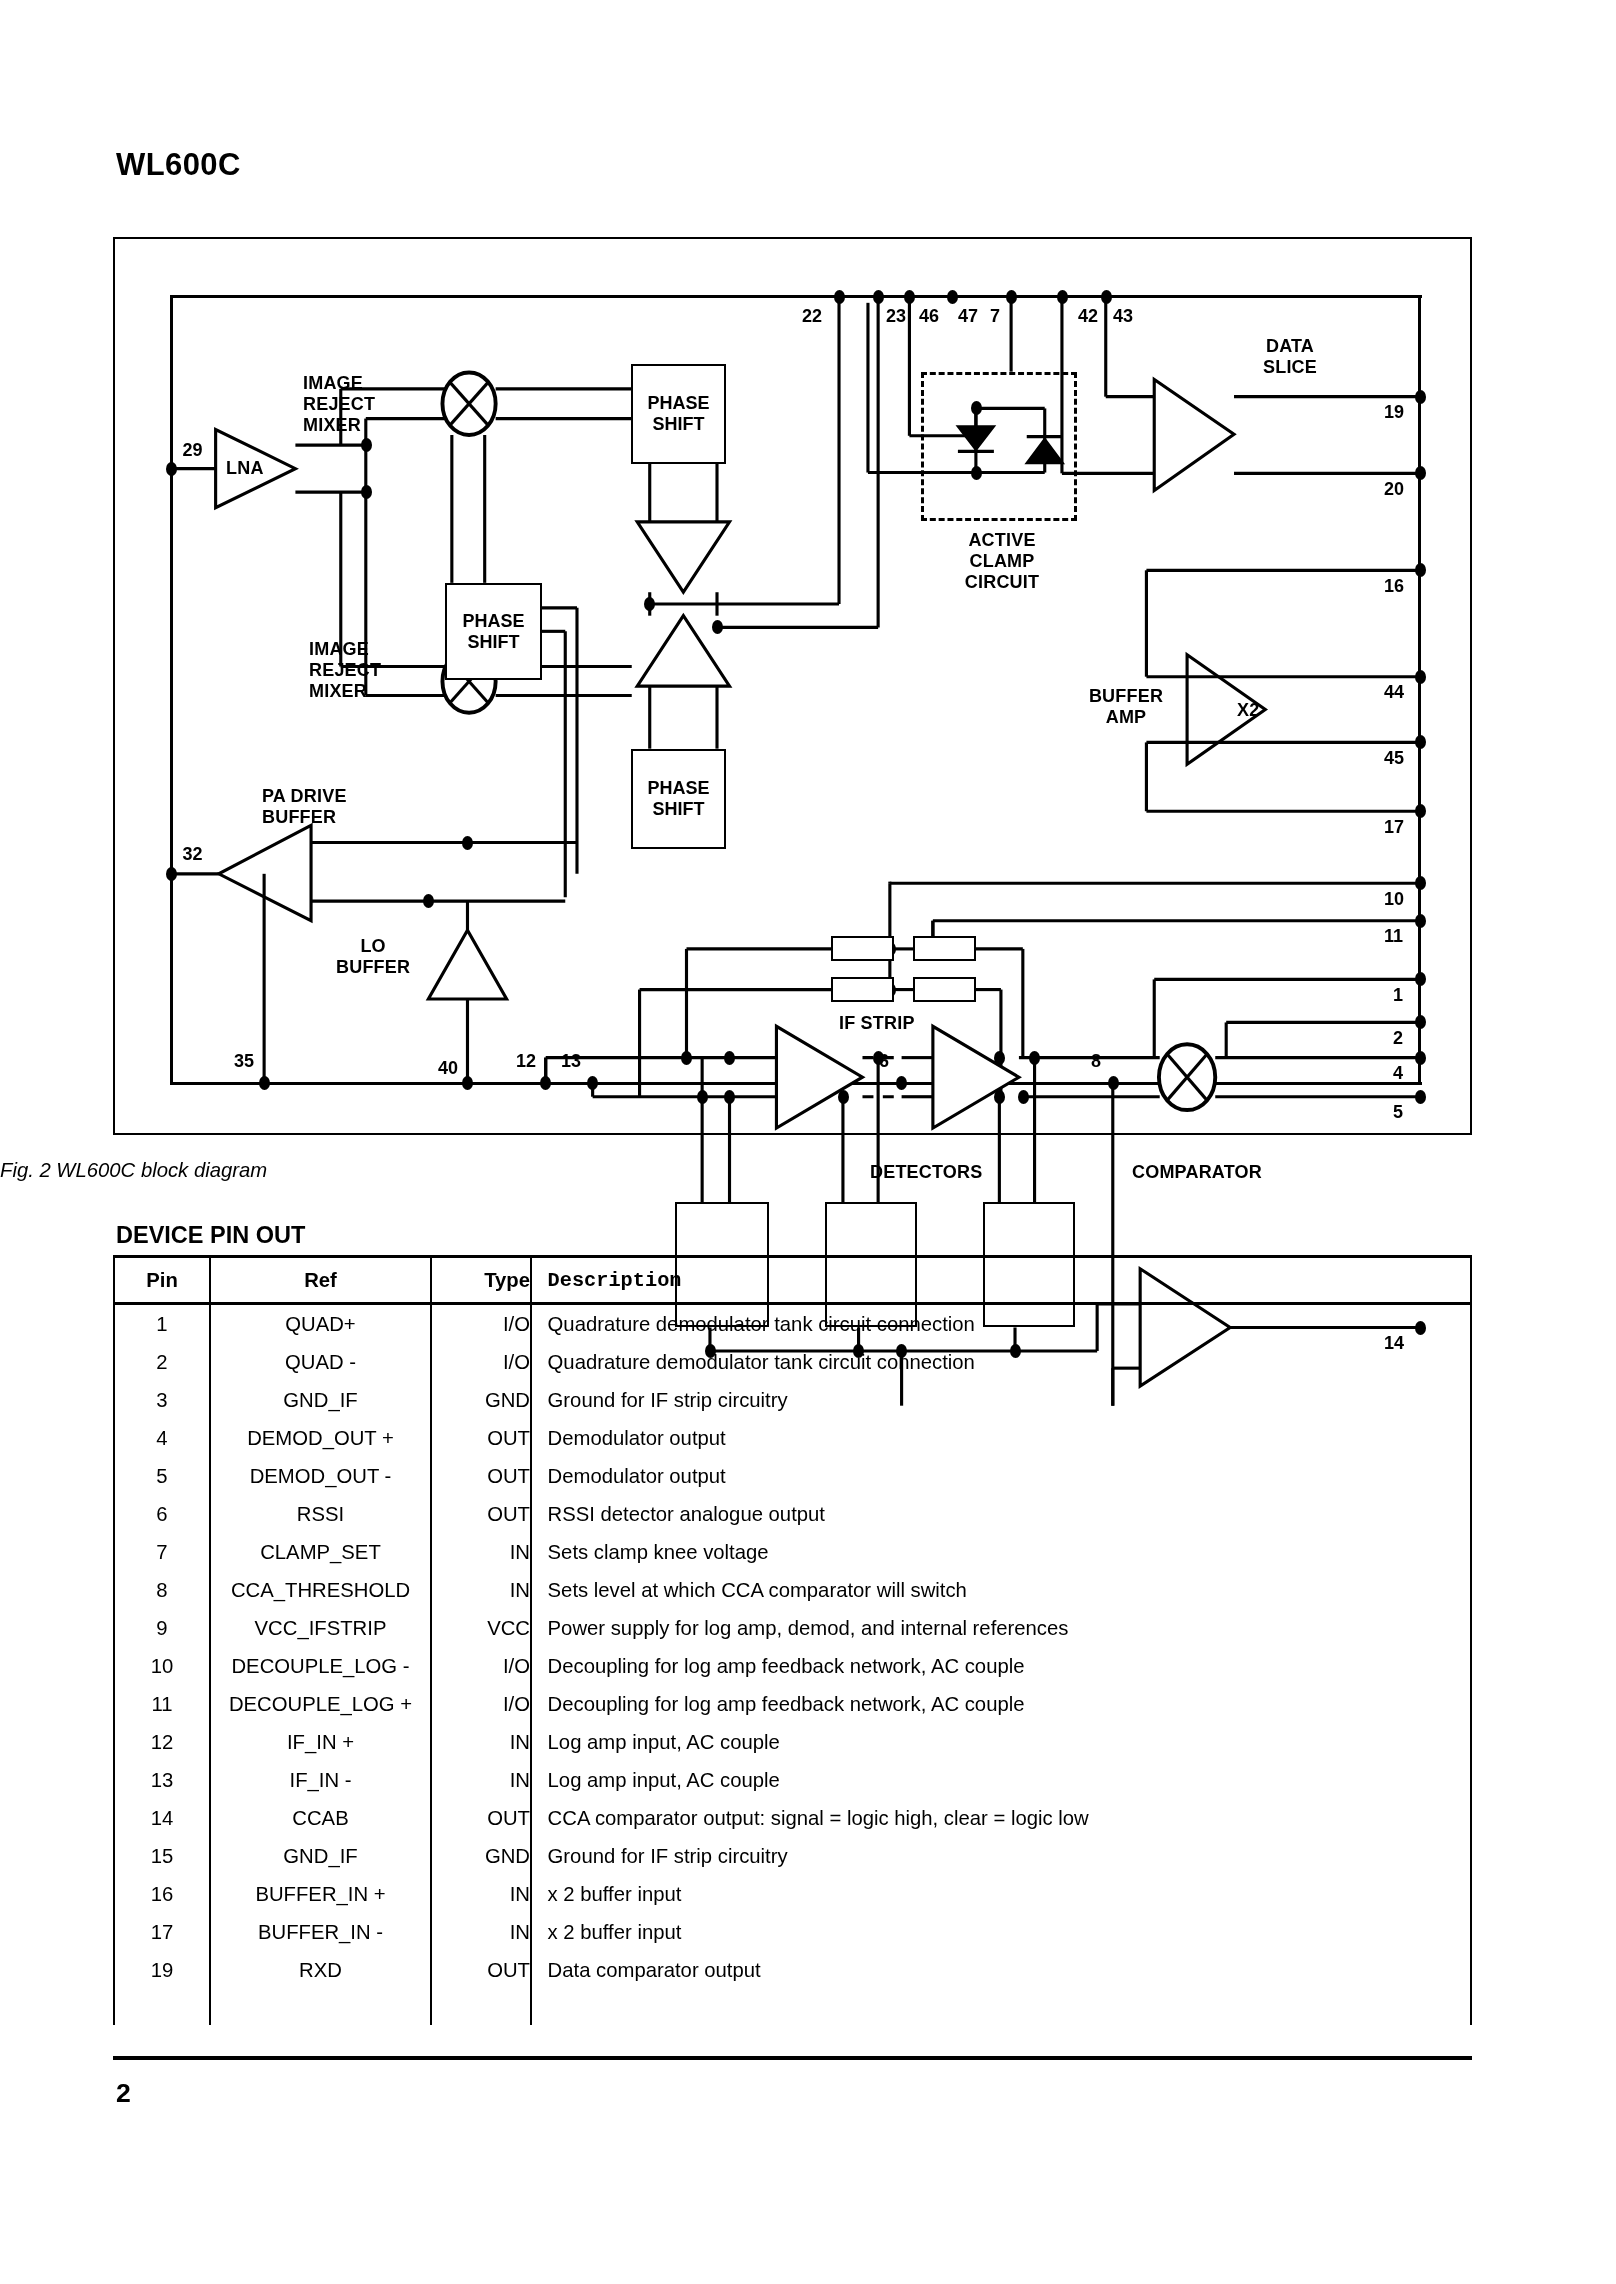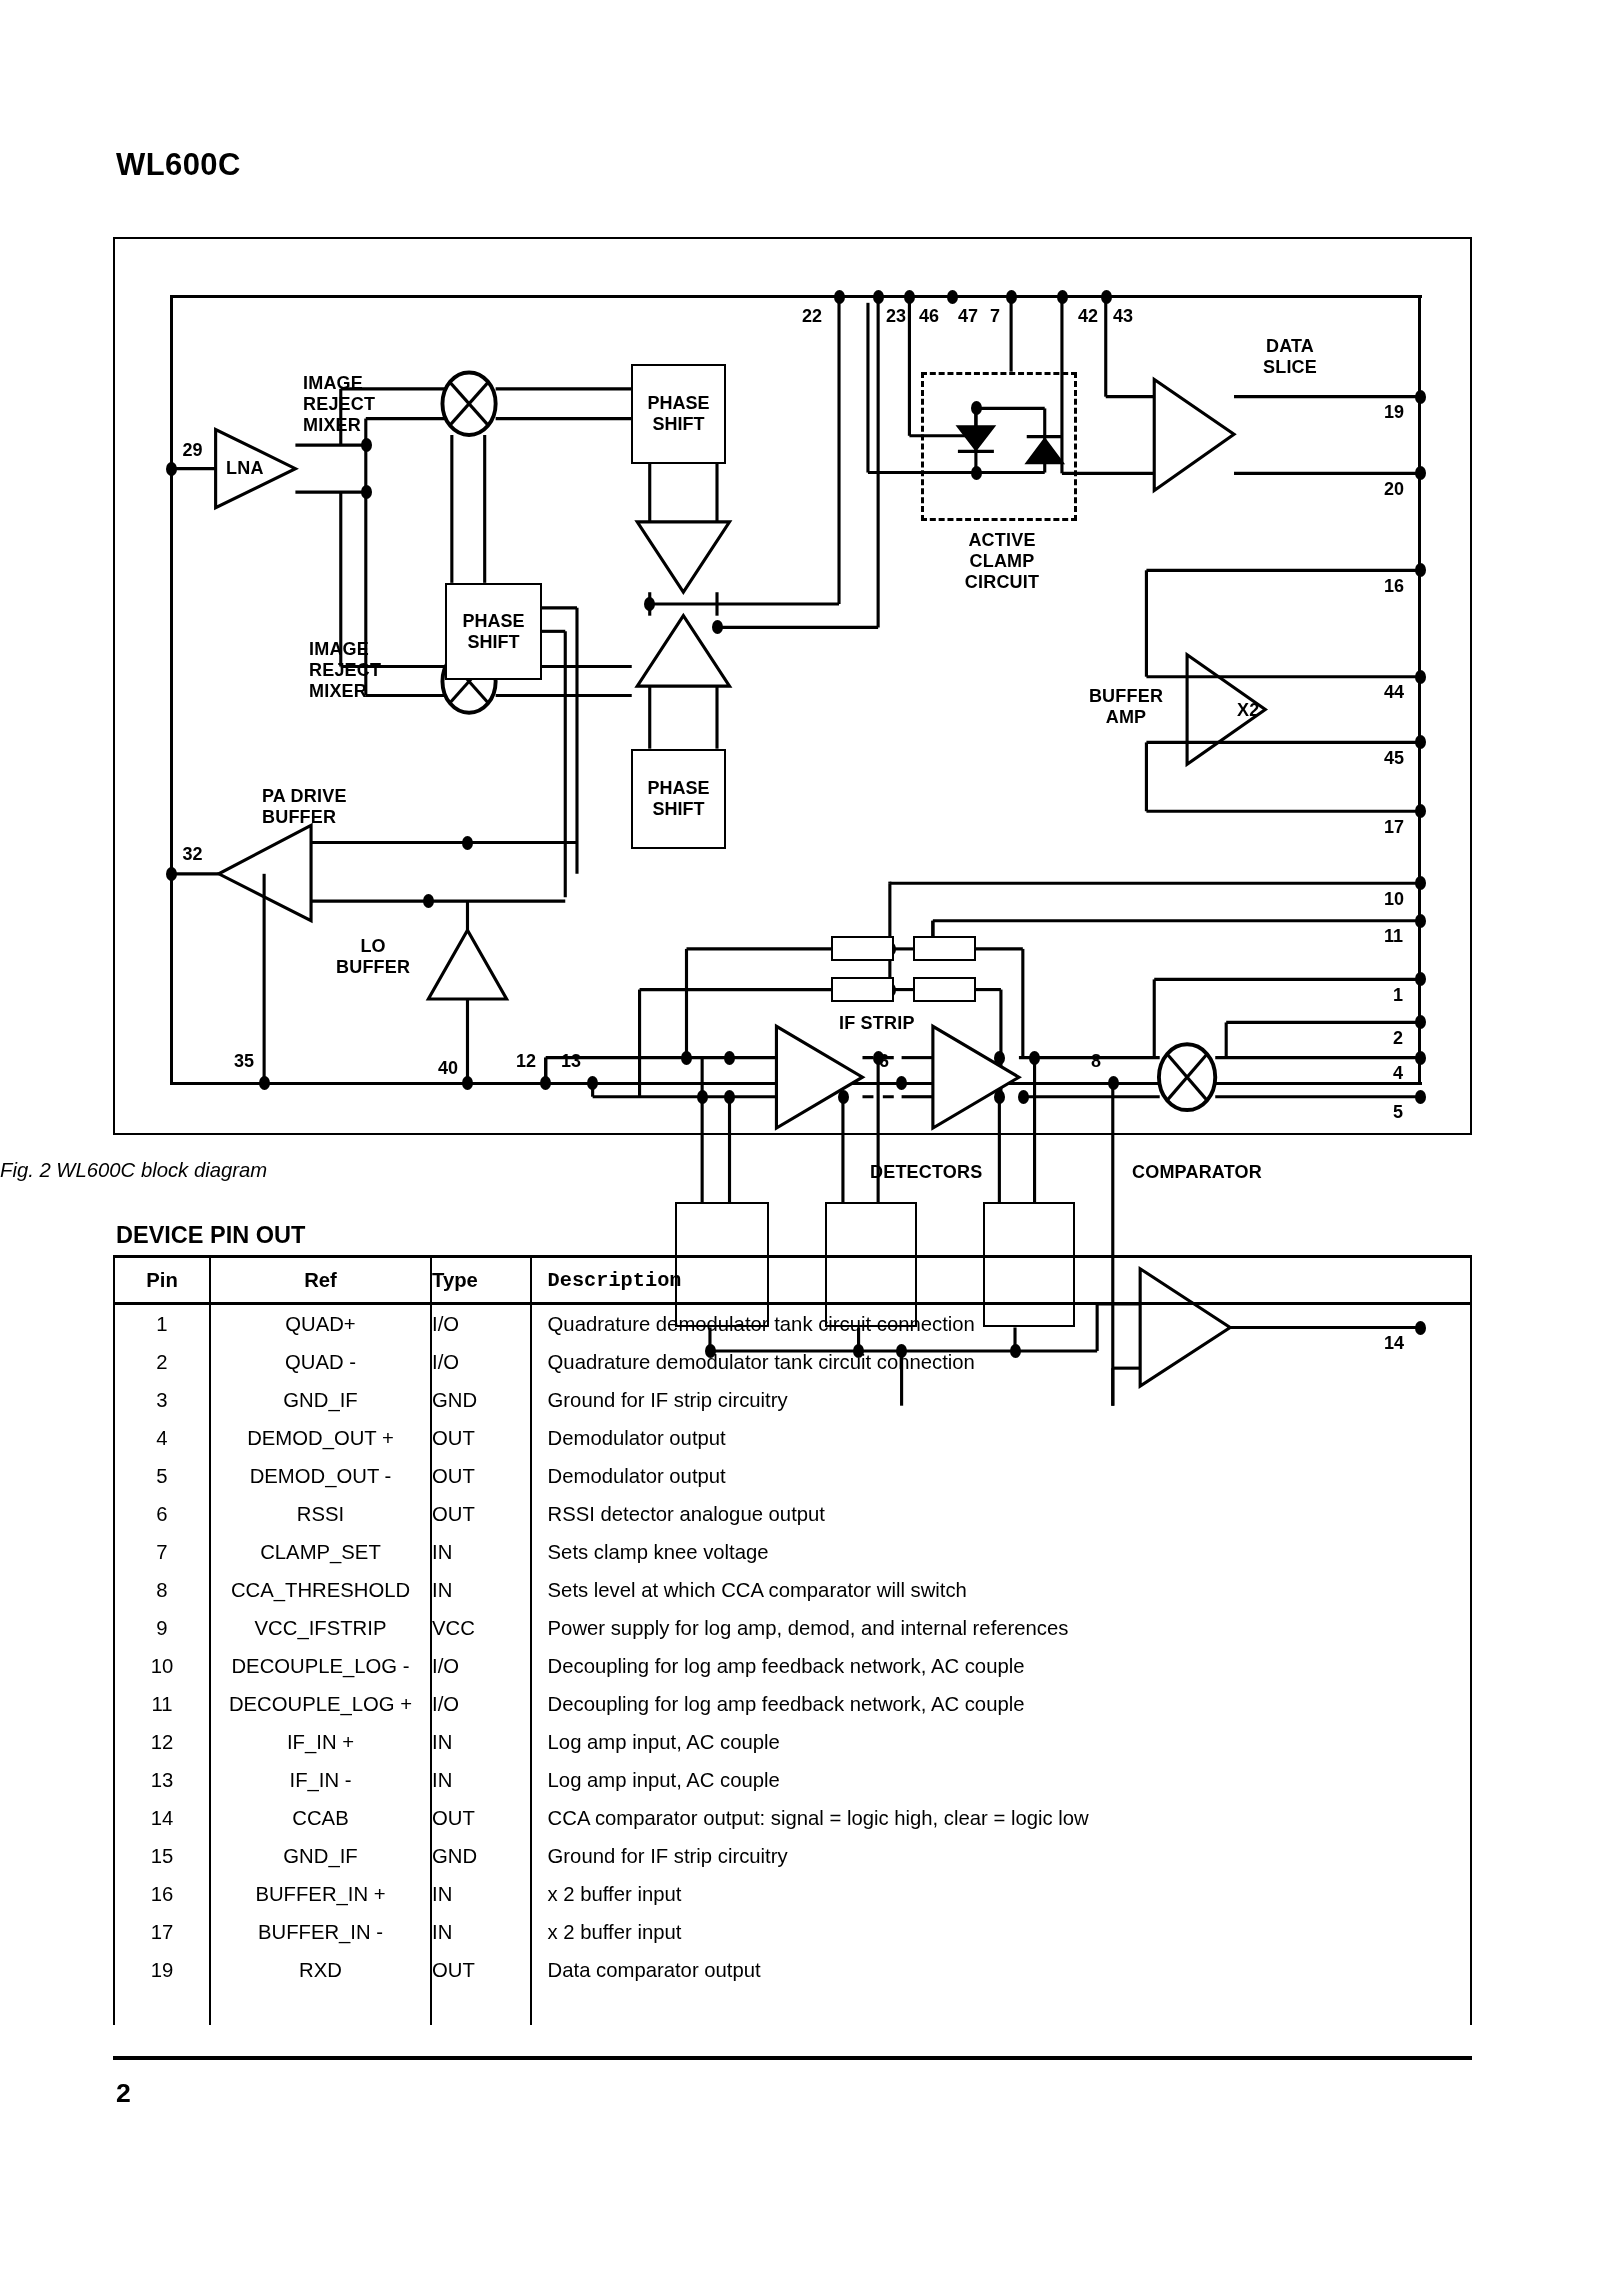--- a/index.html
+++ b/index.html
@@ -34,21 +34,21 @@
 
   
   .section-title{position:absolute;left:116px;top:1222px;font-size:23.5px;font-weight:bold;}
   table.pinout{position:absolute;left:113px;top:1255px;width:1359px;border-collapse:collapse;font-size:20.3px;}
   table.pinout td,table.pinout th{border-left:2.3px solid #000;border-right:2.3px solid #000;padding:0;}
   table.pinout thead th{border-top:3.9px solid #000;border-bottom:3.9px solid #000;font-weight:bold;height:44px;}
   table.pinout tbody td{height:38px;vertical-align:middle;}
   table.pinout tbody tr:last-child td{padding-bottom:0;}
   .c-pin{width:94px;text-align:center;}
   .c-ref{width:219px;text-align:center;}
-  .c-type{width:98px;text-align:left;}
+  .c-type{width:98px;text-align:right;}
   .c-desc{text-align:left;padding-left:15.6px !important;}
   th.c-desc{padding-left:15.6px !important;font-family:Liberation Mono, monospace;}
   .tbl-bottom{position:absolute;left:113px;width:1359px;height:3.9px;background:#000;}
   .pagenum{position:absolute;left:116px;top:2078px;font-size:26.6px;font-weight:bold;}
 </style>
 </head>
 <body>
 
 <div class="page">
 

